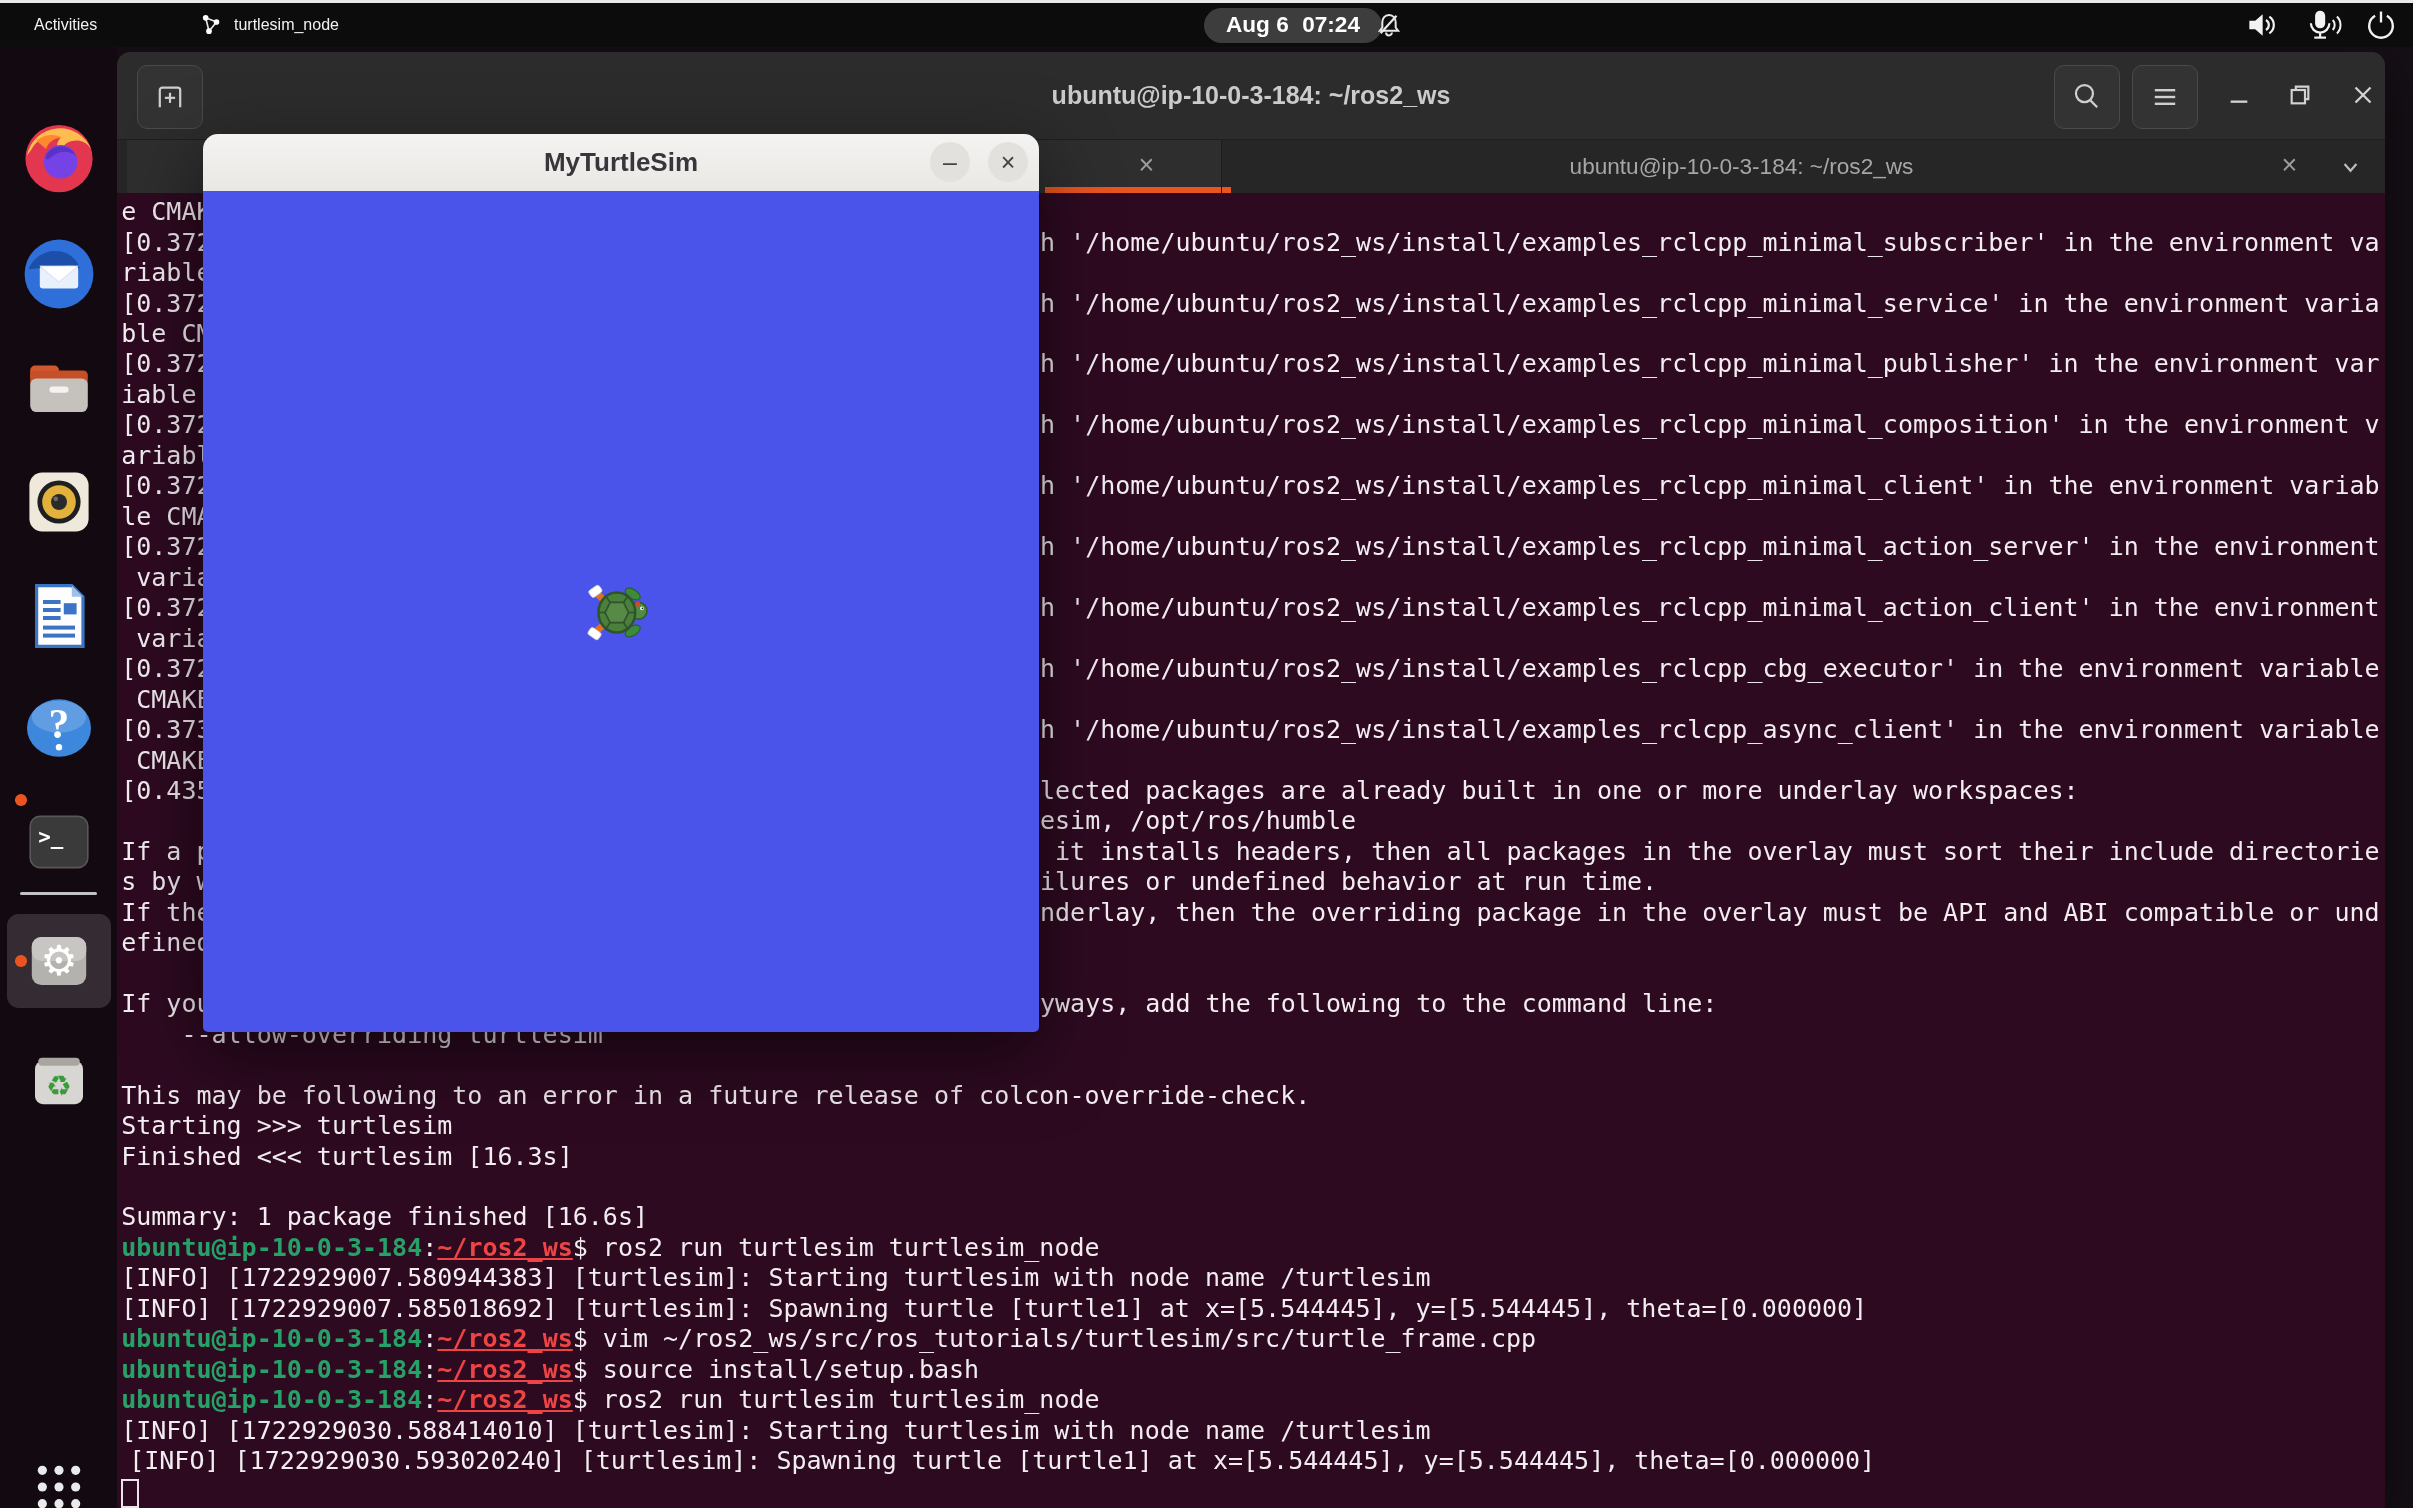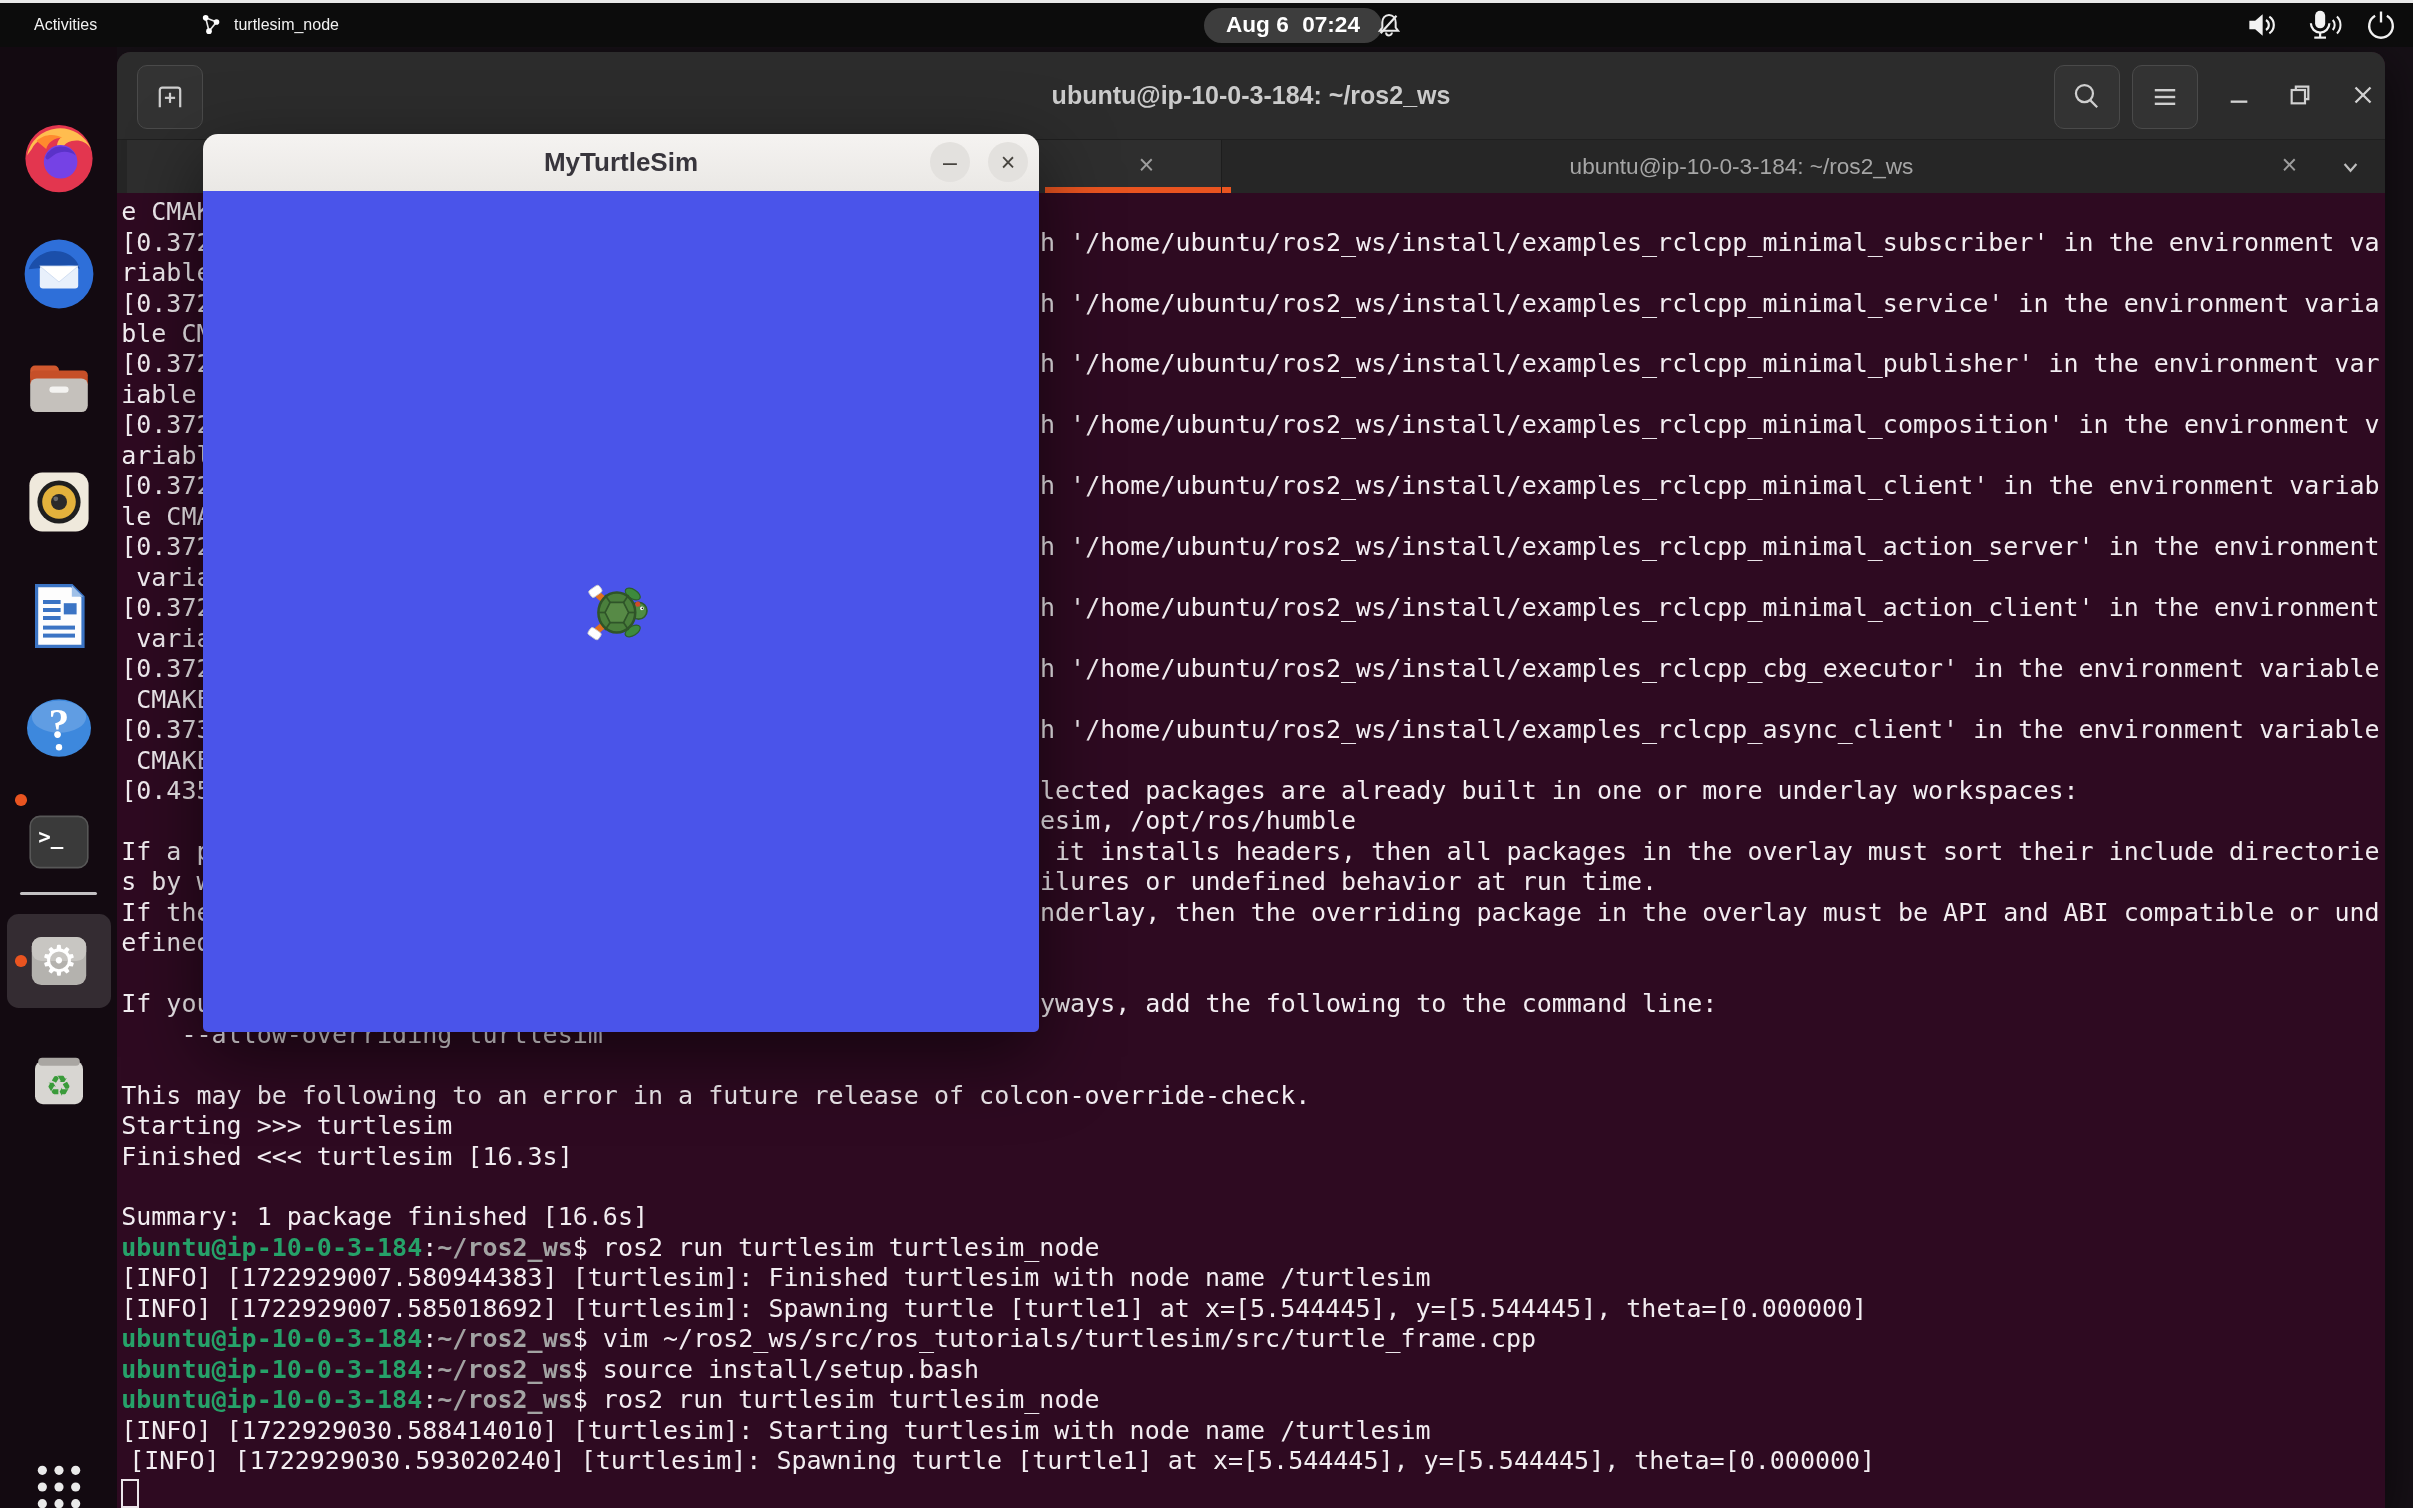--- a/index.html
+++ b/index.html
@@ -36,21 +36,21 @@
   .tab2{position:absolute;left:1104px;top:0;width:1164px;height:53px;border-left:0.8px solid #1d1d1d;}
   .tab2-label{position:absolute;left:0;top:0;width:1039px;height:53px;display:flex;align-items:center;justify-content:center;font-size:22.6px;color:#a6a6a6;}
 
   
   .term-body{position:absolute;left:0;top:141px;width:2268px;height:1316px;overflow:hidden;
     font-family:"DejaVu Sans Mono",monospace;font-size:25px;line-height:30.5px;color:#f2edf1;}
   .trow{position:absolute;left:0;width:2268px;height:31px;white-space:pre;}
   .trow .lf{position:absolute;left:4.2px;top:0;white-space:pre;}
   .trow .rf{position:absolute;left:923px;top:0;white-space:pre;}
   .p-user{color:#26a269;font-weight:bold;}
-  .p-dir{color:#a3a3a3;font-weight:bold;}
+  .p-dir{color:#ef4444;font-weight:bold;text-decoration:underline;}
   .p-w{color:#f2edf1;}
   .cursorblk{position:absolute;left:4.2px;top:1.7px;width:14.2px;height:25px;border:2.5px solid #ece4ea;}
 
   
   .turtle-win{position:absolute;left:203px;top:134px;width:836px;height:898px;border-radius:15px 15px 5px 5px;z-index:50;box-shadow:0 25px 75px rgba(0,0,0,.55);}
   .turtle-titlebar{position:absolute;left:0;top:0;width:836px;height:57px;background:linear-gradient(#f5f3f1,#eae8e5);border-radius:15px 15px 0 0;border-bottom:0.8px solid #cfccc8;}
   .turtle-title{position:absolute;left:0;top:0;width:100%;height:57px;display:flex;align-items:center;justify-content:center;font-size:26px;font-weight:bold;color:#38353c;}
   .ts-btn{position:absolute;top:8.4px;width:40px;height:40px;border-radius:50%;background:#e3e1de;display:flex;align-items:center;justify-content:center;font-size:25px;color:#47443f;}
   .turtle-canvas{position:absolute;left:0;top:57px;width:836px;height:841px;background:#4a54ea;border-radius:0 0 5px 5px;}
   .turtle-sprite{position:absolute;left:382px;top:393px;width:67px;height:57px;}
@@ -325,21 +325,21 @@
         <div class="trow" style="top: 766px;"></div>
         <div class="trow" style="top: 796px;"><span class="lf">If you</span><span class="rf">yways, add the following to the command line:</span></div>
         <div class="trow" style="top: 827px;"><span class="lf">    --allow-overriding turtlesim</span></div>
         <div class="trow" style="top: 857px;"></div>
         <div class="trow" style="top: 888px;"><span class="lf">This may be following to an error in a future release of colcon-override-check.</span></div>
         <div class="trow" style="top: 918px;"><span class="lf">Starting &gt;&gt;&gt; turtlesim</span></div>
         <div class="trow" style="top: 949px;"><span class="lf">Finished &lt;&lt;&lt; turtlesim [16.3s]</span></div>
         <div class="trow" style="top: 979px;"></div>
         <div class="trow" style="top: 1009px;"><span class="lf">Summary: 1 package finished [16.6s]</span></div>
         <div class="trow" style="top: 1040px;"><span class="lf"><span class="p-user">ubuntu@ip-10-0-3-184</span><span class="p-w">:</span><span class="p-dir">~/ros2_ws</span><span class="p-w">$ ros2 run turtlesim turtlesim_node</span></span></div>
-        <div class="trow" style="top: 1070px;"><span class="lf">[INFO] [1722929007.580944383] [turtlesim]: Finished turtlesim with node name /turtlesim</span></div>
+        <div class="trow" style="top: 1070px;"><span class="lf">[INFO] [1722929007.580944383] [turtlesim]: Starting turtlesim with node name /turtlesim</span></div>
         <div class="trow" style="top: 1101px;"><span class="lf">[INFO] [1722929007.585018692] [turtlesim]: Spawning turtle [turtle1] at x=[5.544445], y=[5.544445], theta=[0.000000]</span></div>
         <div class="trow" style="top: 1131px;"><span class="lf"><span class="p-user">ubuntu@ip-10-0-3-184</span><span class="p-w">:</span><span class="p-dir">~/ros2_ws</span><span class="p-w">$ vim ~/ros2_ws/src/ros_tutorials/turtlesim/src/turtle_frame.cpp</span></span></div>
         <div class="trow" style="top: 1162px; padding-left: 40px;"><span class="lf"><span class="p-user">ubuntu@ip-10-0-3-184</span><span class="p-w">:</span><span class="p-dir">~/ros2_ws</span><span class="p-w">$ source install/setup.bash</span></span></div>
         <div class="trow" style="top: 1192px;"><span class="lf"><span class="p-user">ubuntu@ip-10-0-3-184</span><span class="p-w">:</span><span class="p-dir">~/ros2_ws</span><span class="p-w">$ ros2 run turtlesim turtlesim_node</span></span></div>
         <div class="trow" style="top: 1223px;"><span class="lf">[INFO] [1722929030.588414010] [turtlesim]: Starting turtlesim with node name /turtlesim</span></div>
         <div class="trow" style="top: 1253px; margin-left: 8px;"><span class="lf">[INFO] [1722929030.593020240] [turtlesim]: Spawning turtle [turtle1] at x=[5.544445], y=[5.544445], theta=[0.000000]</span></div>
         <div class="trow" style="top: 1284px;"><span class="cursorblk"></span></div>
       </div>
   </div>
 

